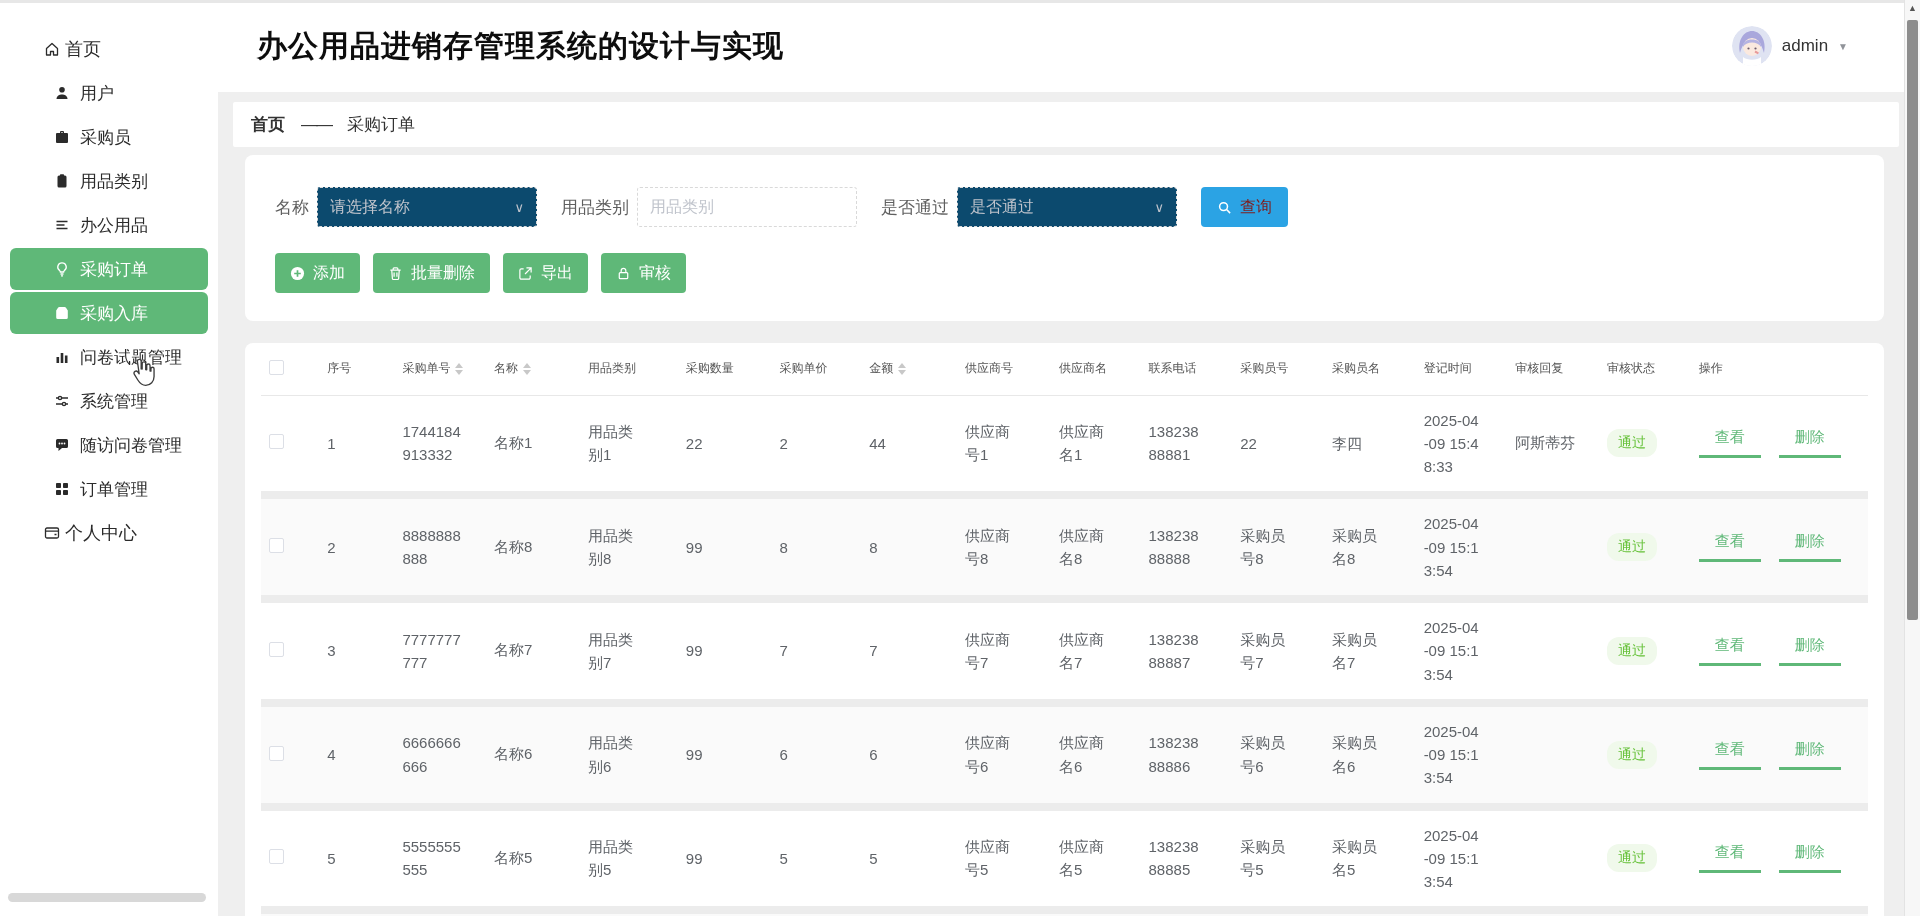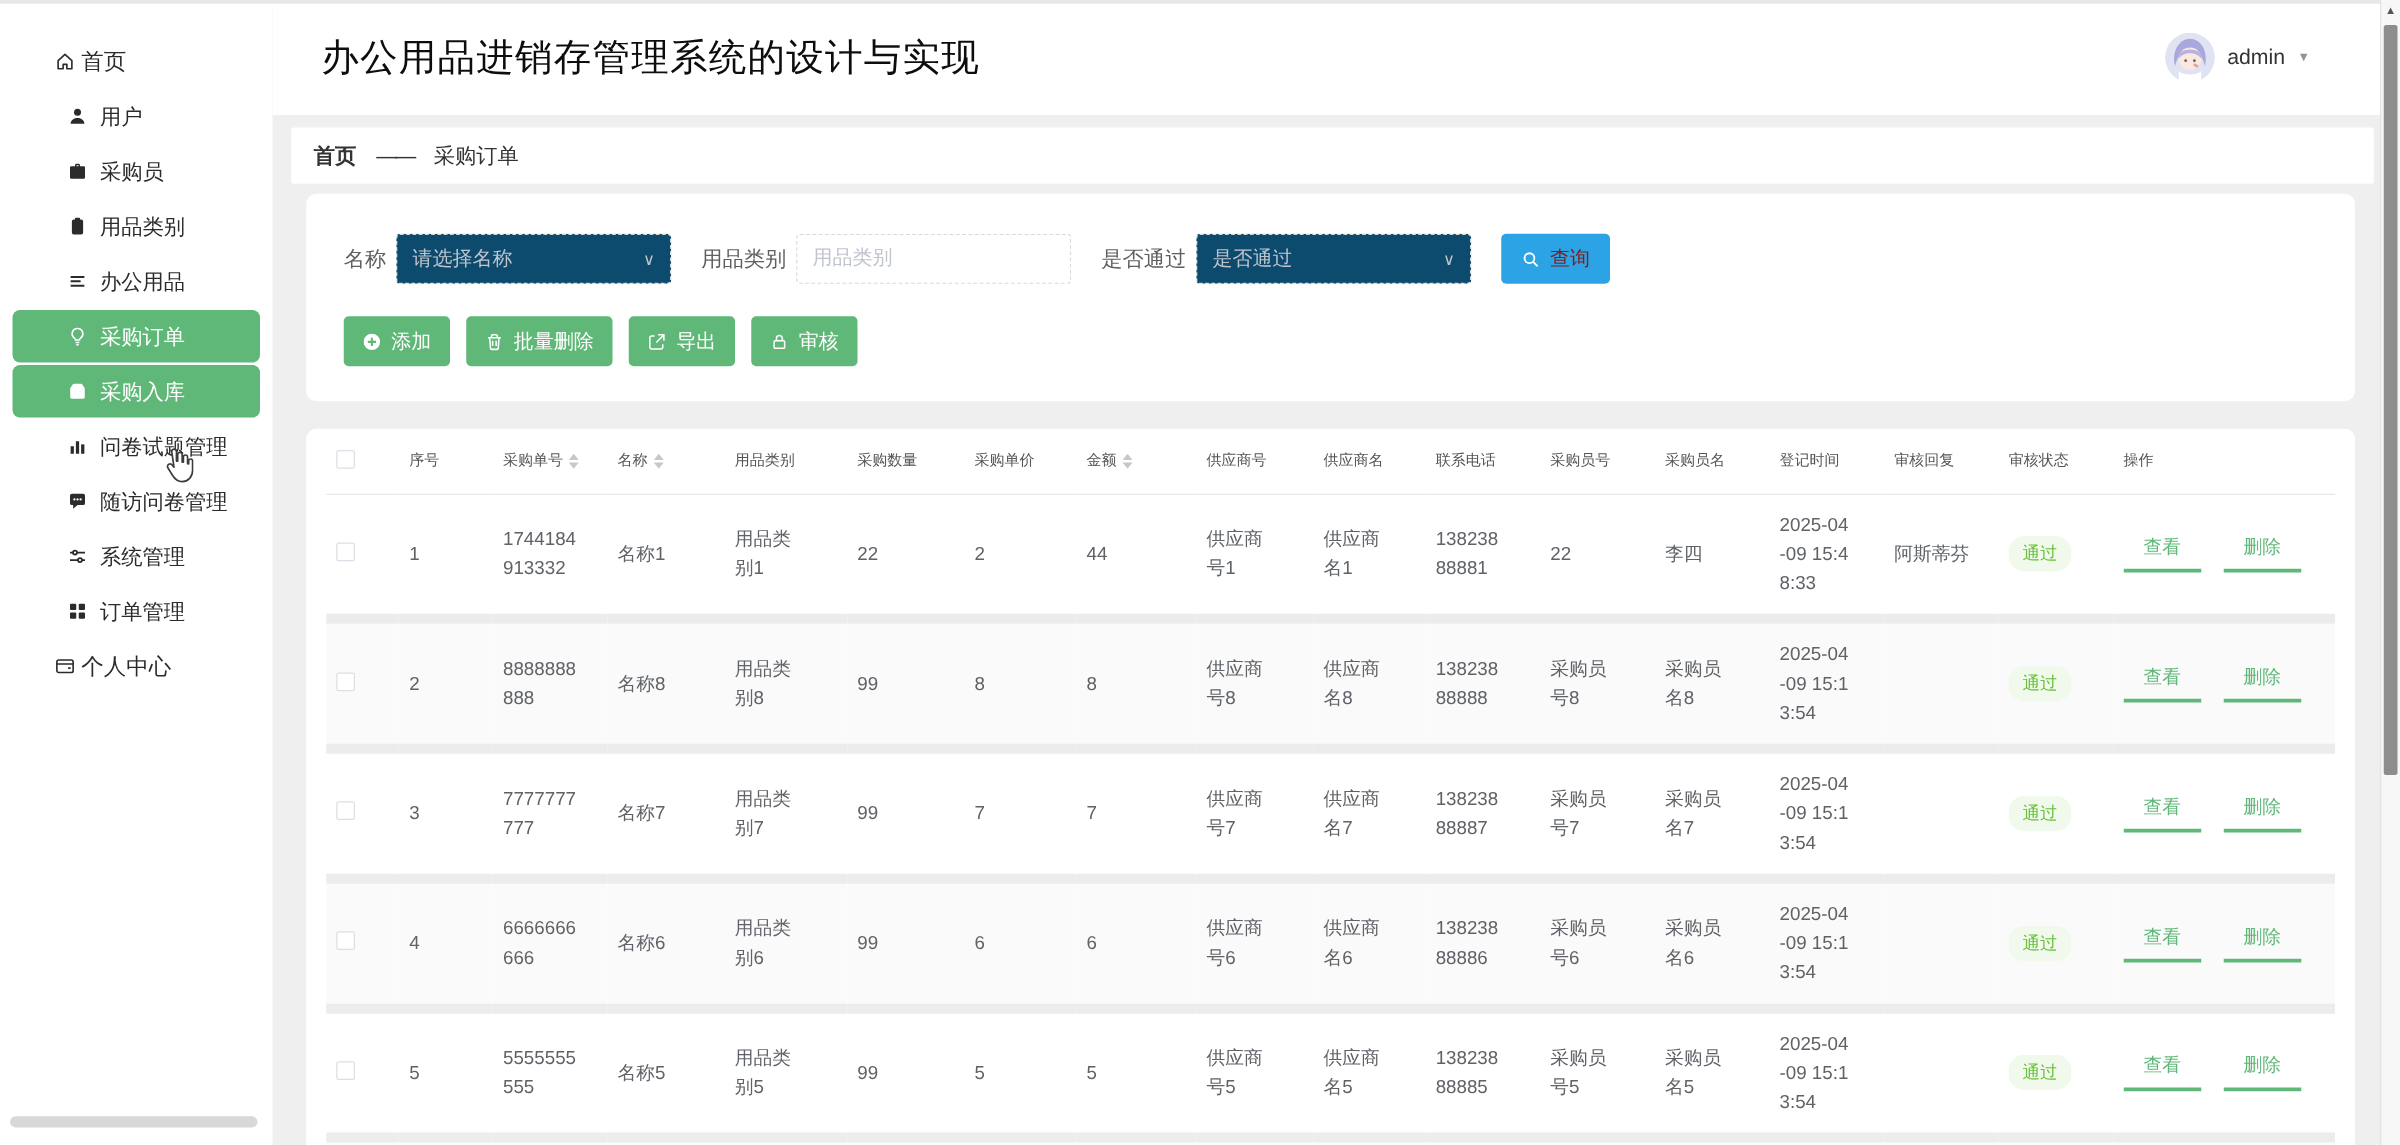--- a/index.html
+++ b/index.html
@@ -14,21 +14,21 @@
                font-size:17px; color:#2b2b2b; cursor:pointer; border-radius:6px; }
   .side-item.top { padding-left:34px; gap:5px; font-size:18px; }
   .side-item.active { background:#5fb878; color:#fff; }
   .sicon { display:inline-flex; }
   .sicon svg { width:16px; height:16px; display:block; }
   .side-hscroll { position:absolute; left:8px; bottom:14px; width:198px; height:9px; border-radius:5px; background:#d8d8d8; }
 
   
   .main { position:absolute; left:218px; right:16px; top:0; bottom:0; background:#efefef; }
   .topbar { height:92px; background:#fff; display:flex; align-items:center; padding:0 56px 0 39px; }
-  .page-title { font-size:30px; font-weight:400; color:#0d0d0d; flex:1; letter-spacing:1px; }
+  .page-title { font-size:30px; font-weight:700; color:#0d0d0d; flex:1; letter-spacing:1px; }
   .user { display:flex; align-items:center; gap:10px; cursor:pointer; }
   .avatar { width:40px; height:40px; border-radius:50%; overflow:hidden; display:block; }
   .avatar svg { width:40px; height:40px; display:block; }
   .username { font-size:17px; color:#333; }
   .caret { font-size:10px; color:#909399; }
 
   .bread { margin:10px 5px 0 15px; background:#fff; height:45px; display:flex; align-items:center;
            padding:0 18px; font-size:17px; color:#333; border-radius:2px; }
   .bc-home { font-weight:700; }
   .bc-sep { margin:0 16px; letter-spacing:-2px; color:#333; }
@@ -149,38 +149,38 @@
           <svg viewBox="0 0 16 16" fill="currentColor">
             <rect x="2.5" y="8" width="2.6" height="6"></rect>
             <rect x="6.7" y="4" width="2.6" height="10"></rect>
             <rect x="10.9" y="6.5" width="2.6" height="7.5"></rect>
           </svg>
         </span>
         <span class="slabel">问卷试题管理</span>
       </div>
       <div class="side-item">
         <span class="sicon">
+          <svg viewBox="0 0 16 16" fill="none" stroke="currentColor" stroke-width="1.4">
+            <path d="M2 5h12M2 11h12"></path>
+            <circle cx="6" cy="5" r="1.6" fill="#fff"></circle>
+            <circle cx="10" cy="11" r="1.6" fill="#fff"></circle>
+          </svg>
+        </span>
+        <span class="slabel">系统管理</span>
+      </div>
+      <div class="side-item">
+        <span class="sicon">
           <svg viewBox="0 0 16 16" fill="currentColor">
             <path d="M2 3.5A1.5 1.5 0 0 1 3.5 2h9A1.5 1.5 0 0 1 14 3.5v6a1.5 1.5 0 0 1-1.5 1.5H8l-3.5 3v-3h-1A1.5 1.5 0 0 1 2 9.5z"></path>
             <circle cx="5.5" cy="6.5" r=".9" fill="#fff"></circle>
             <circle cx="8" cy="6.5" r=".9" fill="#fff"></circle>
             <circle cx="10.5" cy="6.5" r=".9" fill="#fff"></circle>
           </svg>
         </span>
         <span class="slabel">随访问卷管理</span>
-      </div>
-      <div class="side-item">
-        <span class="sicon">
-          <svg viewBox="0 0 16 16" fill="none" stroke="currentColor" stroke-width="1.4">
-            <path d="M2 5h12M2 11h12"></path>
-            <circle cx="6" cy="5" r="1.6" fill="#fff"></circle>
-            <circle cx="10" cy="11" r="1.6" fill="#fff"></circle>
-          </svg>
-        </span>
-        <span class="slabel">系统管理</span>
       </div>
       <div class="side-item">
         <span class="sicon">
           <svg viewBox="0 0 16 16" fill="currentColor">
             <rect x="2" y="2" width="5" height="5" rx=".8"></rect>
             <rect x="9" y="2" width="5" height="5" rx=".8"></rect>
             <rect x="2" y="9" width="5" height="5" rx=".8"></rect>
             <rect x="9" y="9" width="5" height="5" rx=".8"></rect>
           </svg>
         </span>

